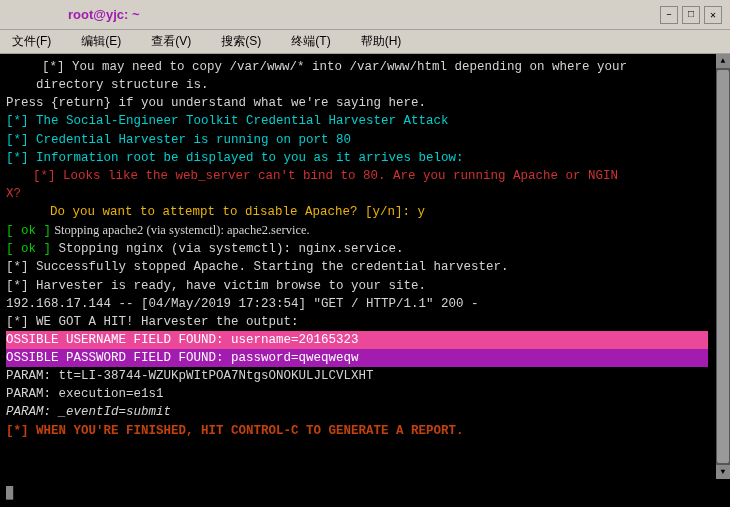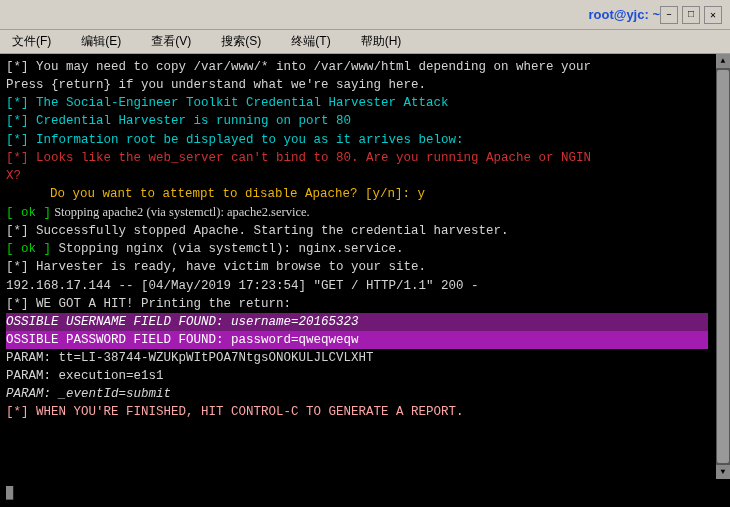--- a/index.html
+++ b/index.html
@@ -20,24 +20,24 @@
       height: 30px;
       display: flex;
       align-items: center;
       justify-content: space-between;
       padding: 0 8px;
       border-bottom: 1px solid #a0a0a0;
       flex-shrink: 0;
     }
     .titlebar-title {
       flex: 1;
-      text-align: right;
+      text-align: left;
       font-family: Arial, sans-serif;
       font-size: 13px;
-      color: #1d4ed8;
+      color: #a21caf;
       font-weight: bold;
     }
     .titlebar-buttons {
       display: flex;
       gap: 4px;
     }
     .titlebar-btn {
       width: 18px;
       height: 18px;
       border: 1px solid #888;
@@ -148,40 +148,41 @@
   <div class="menubar-item">编辑(E)</div>
   <div class="menubar-item">查看(V)</div>
   <div class="menubar-item">搜索(S)</div>
   <div class="menubar-item">终端(T)</div>
   <div class="menubar-item">帮助(H)</div>
 </div>
 
 <div class="terminal">
   <div class="terminal-content" id="terminal-lines">
 
-  <div class="line" style="color: rgb(211, 211, 211);">[*] You may need to copy /var/www/* into /var/www/html depending on where your</div>
+  <div class="line" style="color: rgb(211, 211, 211); margin-left: 36px;">[*] You may need to copy /var/www/* into /var/www/html depending on where your</div>
+      <div class="line" style="color: rgb(211, 211, 211);">    directory structure is.</div>
       <div class="line" style="color: rgb(211, 211, 211);">Press {return} if you understand what we're saying here.</div>
       <div class="line"><span style="color:#00cdcd;">[*] The Social-Engineer Toolkit Credential Harvester Attack</span></div>
       <div class="line"><span style="color:#00cdcd;">[*] Credential Harvester is running on port 80</span></div>
       <div class="line"><span style="color:#00cdcd;">[*] Information root be displayed to you as it arrives below:</span></div>
-      <div class="line"><span style="color:#cd3131;">[*] Looks like the web_server can't bind to 80. Are you running Apache or NGIN</span></div>
+      <div class="line"><span style="color:#cd3131;margin-left:27px;">[*] Looks like the web_server can't bind to 80. Are you running Apache or NGIN</span></div>
       <div class="line"><span style="color:#cd3131;">X?</span></div>
       <div class="line" style="color: #eab308; margin-left: 44px;">Do you want to attempt to disable Apache? [y/n]: y</div>
       <div class="line"><span style="color:#00cd00;">[ ok ]</span><span style="color:#d3d3d3;font-family:Liberation Serif, serif;"> Stopping apache2 (via systemctl): apache2.service.</span></div>
+      <div class="line"><span style="color:#00cd00;">[ ok ]</span><span style="color:#d3d3d3;"> Stopping nginx (via systemctl): nginx.service.</span></div>
       <div class="line" style="color: rgb(211, 211, 211);">[*] Successfully stopped Apache. Starting the credential harvester.</div>
-      <div class="line"><span style="color:#00cd00;">[ ok ]</span><span style="color:#d3d3d3;"> Stopping nginx (via systemctl): nginx.service.</span></div>
       <div class="line" style="color: rgb(211, 211, 211);">[*] Harvester is ready, have victim browse to your site.</div>
       <div class="line" style="color: rgb(211, 211, 211);">192.168.17.144 -- [04/May/2019 17:23:54] "GET / HTTP/1.1" 200 -</div>
-      <div class="line" style="color: rgb(211, 211, 211);">[*] WE GOT A HIT! Printing the return:</div>
-      <div class="line"><span style="background:#701a75;color:#fff;display:inline-block;width:100%;font-style:italic;">OSSIBLE USERNAME FIELD FOUND: username=20165323</span></div>
+      <div class="line" style="color: rgb(211, 211, 211);">[*] WE GOT A HIT! Harvester the output:</div>
+      <div class="line"><span style="background:#ec4899;color:#fff;display:inline-block;width:100%;">OSSIBLE USERNAME FIELD FOUND: username=20165323</span></div>
       <div class="line"><span style="background:#a21caf;color:#fff;display:inline-block;width:100%;">OSSIBLE PASSWORD FIELD FOUND: password=qweqweqw</span></div>
       <div class="line" style="color: rgb(211, 211, 211);">PARAM: tt=LI-38744-WZUKpWItPOA7NtgsONOKULJLCVLXHT</div>
       <div class="line" style="color: rgb(211, 211, 211);">PARAM: execution=e1s1</div>
       <div class="line" style="color: rgb(211, 211, 211); font-style: italic;">PARAM: _eventId=submit</div>
-      <div class="line"><span style="color:#fca5a5;font-weight:normal;">[*] WHEN YOU'RE FINISHED, HIT CONTROL-C TO GENERATE A REPORT.</span></div>
+      <div class="line"><span style="color:#c2410c;font-weight:bold;">[*] WHEN YOU'RE FINISHED, HIT CONTROL-C TO GENERATE A REPORT.</span></div>
     </div>
   <div class="terminal-scroll">
     <div class="scroll-up">▲</div>
     <div class="scroll-thumb"></div>
     <div class="scroll-down">▼</div>
   </div>
 </div>
 
 <div class="bottom-bar">
   <span style="color:#888; font-size:12px;">█</span>

